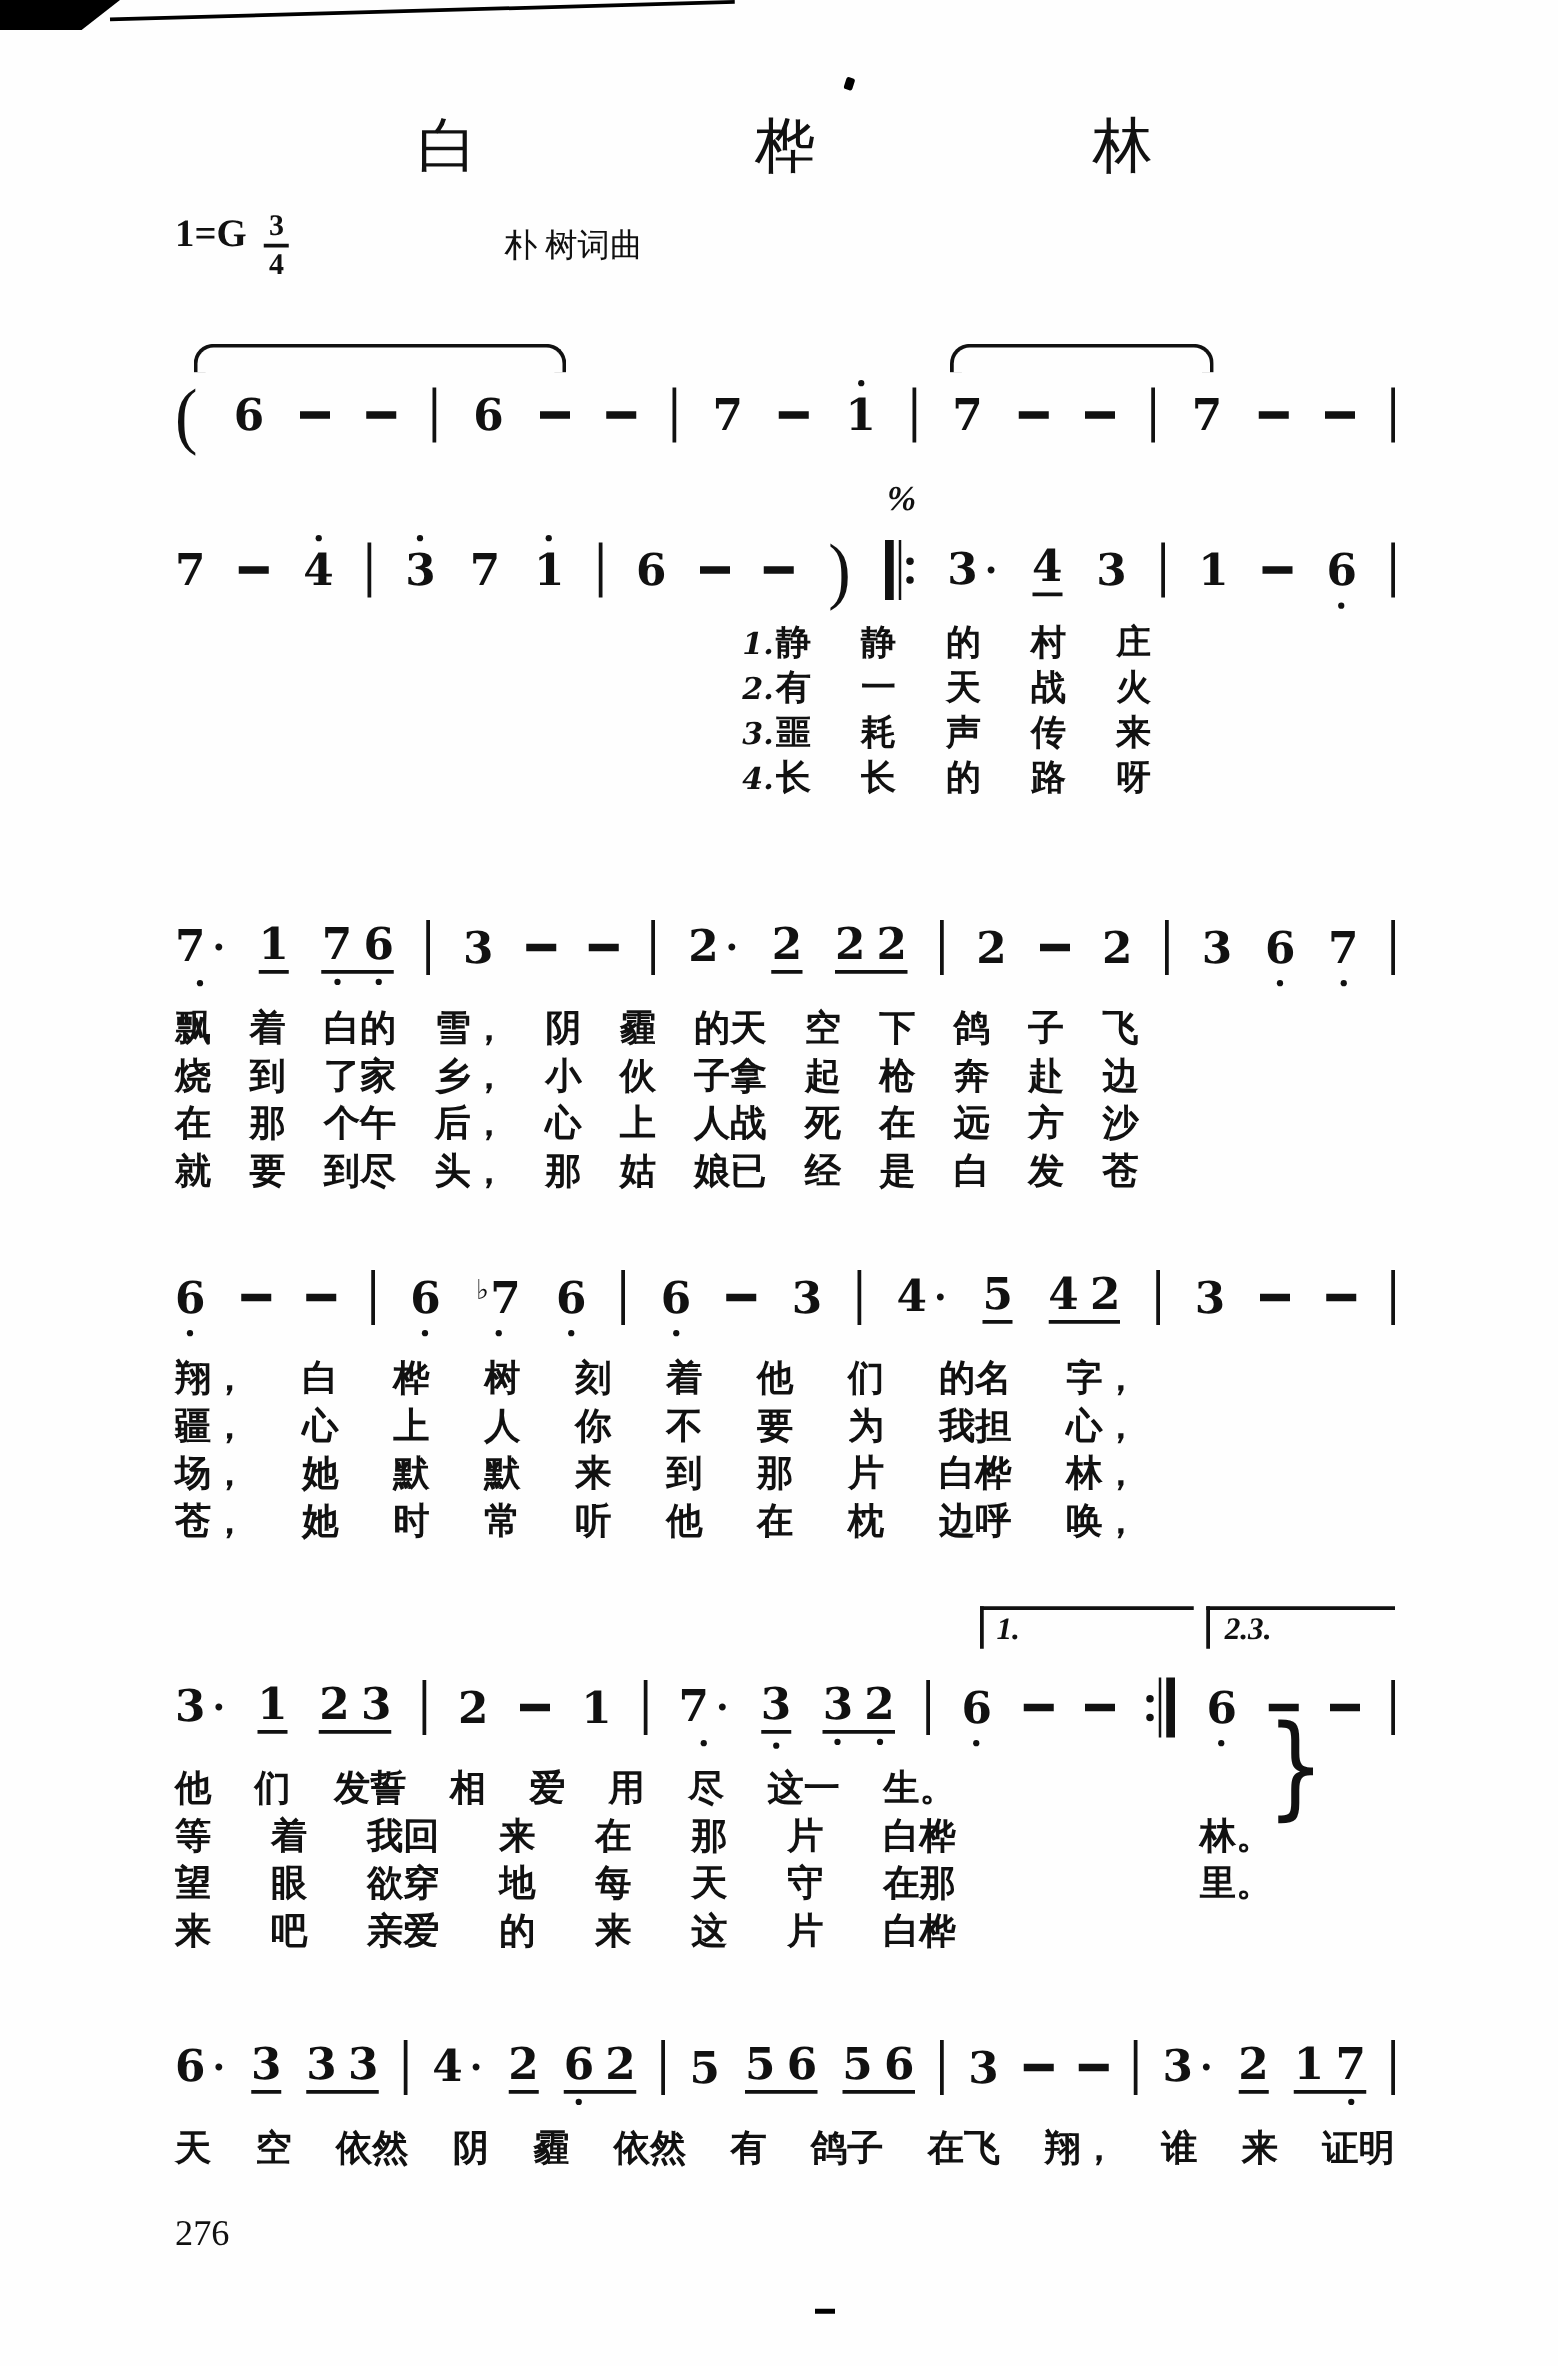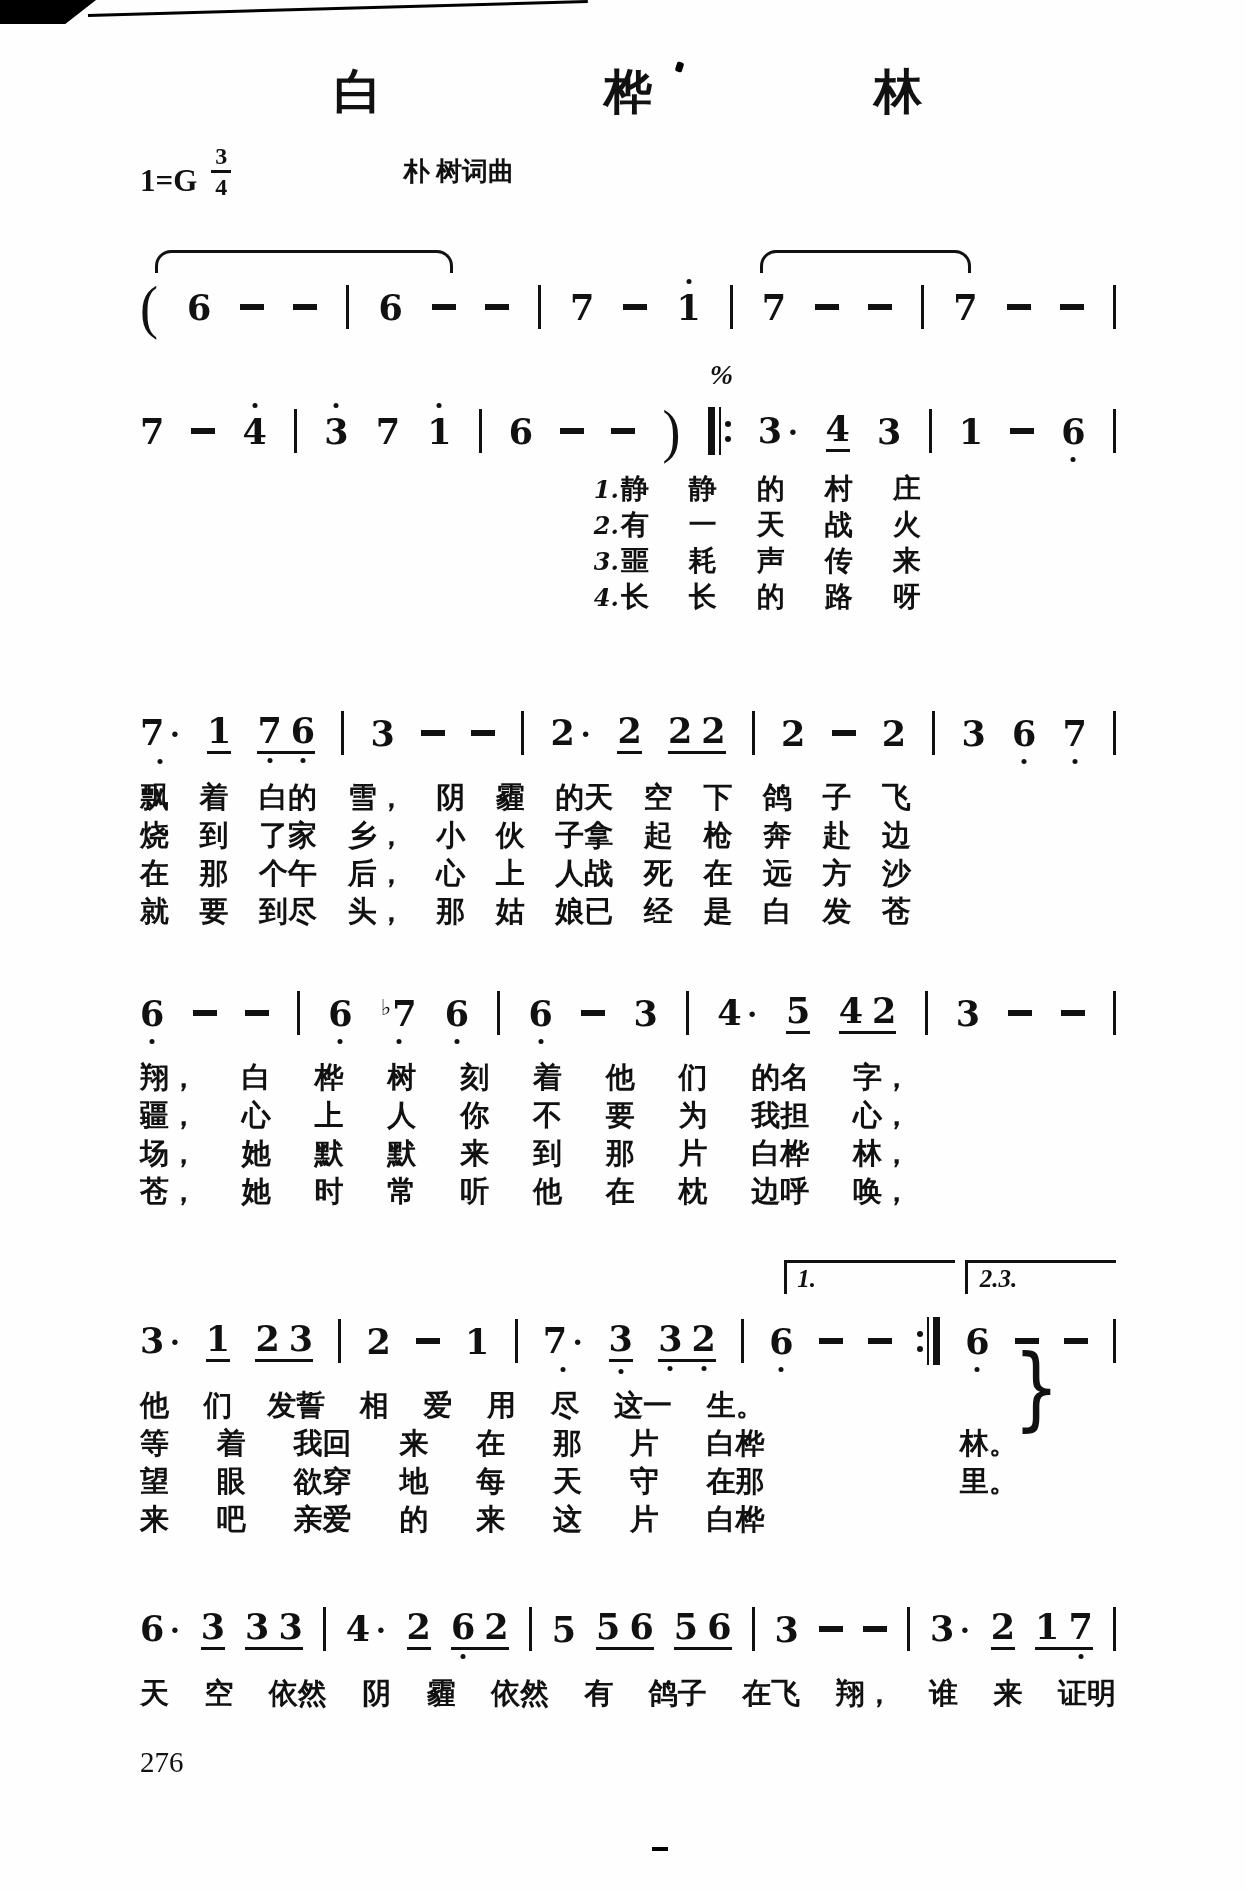--- a/index.html
+++ b/index.html
@@ -10,30 +10,30 @@
   
   .smudge{position:absolute;top:0;left:0;width:96px;height:24px;background:#000;
           clip-path:polygon(0 0,100% 0,68% 100%,0 100%);}
   .scratch{position:absolute;top:14px;left:88px;width:500px;height:3px;background:#000;
            transform:rotate(-1.6deg);transform-origin:left center;}
   .tiny-mark{position:absolute;top:62px;left:676px;width:7px;height:10px;background:#000;
              border-radius:2px;transform:rotate(18deg);}
   .bottom-mark{position:absolute;top:1847px;left:652px;width:16px;height:4px;background:#000;}
 
   
-  .title{margin-top:60px;text-align:center;font-size:48px;font-weight:700;
+  .title{margin-top:85px;text-align:center;font-size:48px;font-weight:400;
          letter-spacing:105px;text-indent:105px;white-space:nowrap;}
   .meta{margin-top:16px;display:flex;align-items:center;height:62px;}
-  .keysig{display:flex;align-items:flex-end;font-size:31px;font-weight:700;width:27%;}
+  .keysig{display:flex;align-items:flex-start;font-size:31px;font-weight:700;width:27%;}
   .frac{display:inline-flex;flex-direction:column;align-items:center;margin-left:14px;
         font-size:24px;font-weight:700;line-height:1;}
   .frac .num{padding:0 4px 2px;border-bottom:3px solid #111;}
   .frac .den{padding-top:2px;}
   .subtitle{flex:1;text-align:center;font-size:26px;font-weight:600;transform:translateX(-48px);}
-  .credit{width:27%;text-align:left;font-size:26px;font-weight:700;padding-right:208px;box-sizing:border-box;white-space:nowrap;}
+  .credit{width:27%;text-align:left;font-size:26px;font-weight:400;padding-right:208px;box-sizing:border-box;white-space:nowrap;}
 
   
   .system{position:relative;}
   .music-row{position:relative;display:flex;justify-content:space-between;align-items:center;height:66px;}
   .note{position:relative;display:inline-flex;align-items:baseline;line-height:1;}
   .digit{font-size:35px;font-weight:700;font-family:"DejaVu Serif",serif;}
   .augdot{font-size:34px;font-weight:700;margin-left:5px;}
   .flat{font-size:22px;font-weight:700;position:relative;top:-11px;margin-right:1px;font-family:"DejaVu Sans",sans-serif;}
   .note.ul{border-bottom:3px solid #111;padding-bottom:3px;}
   .note.hi::before{content:"";position:absolute;top:-11px;left:50%;transform:translateX(-50%);

